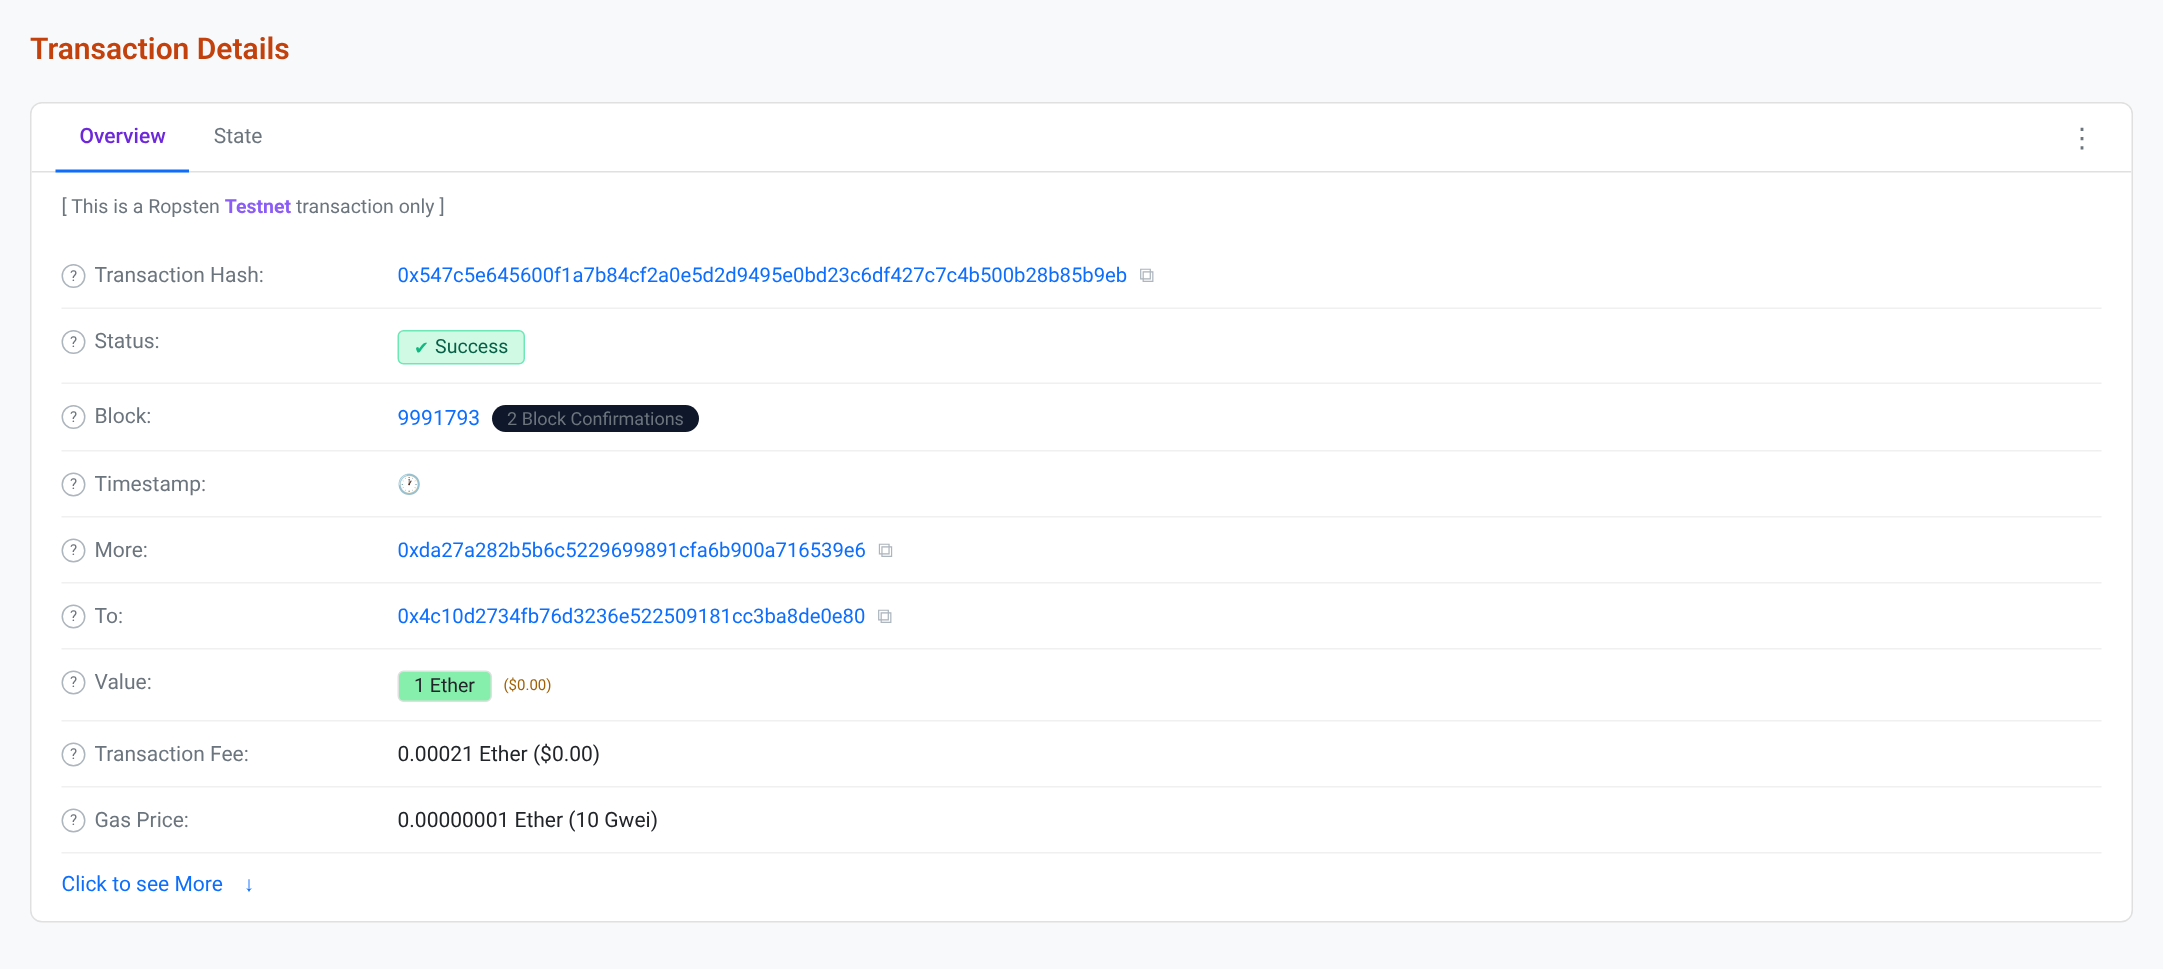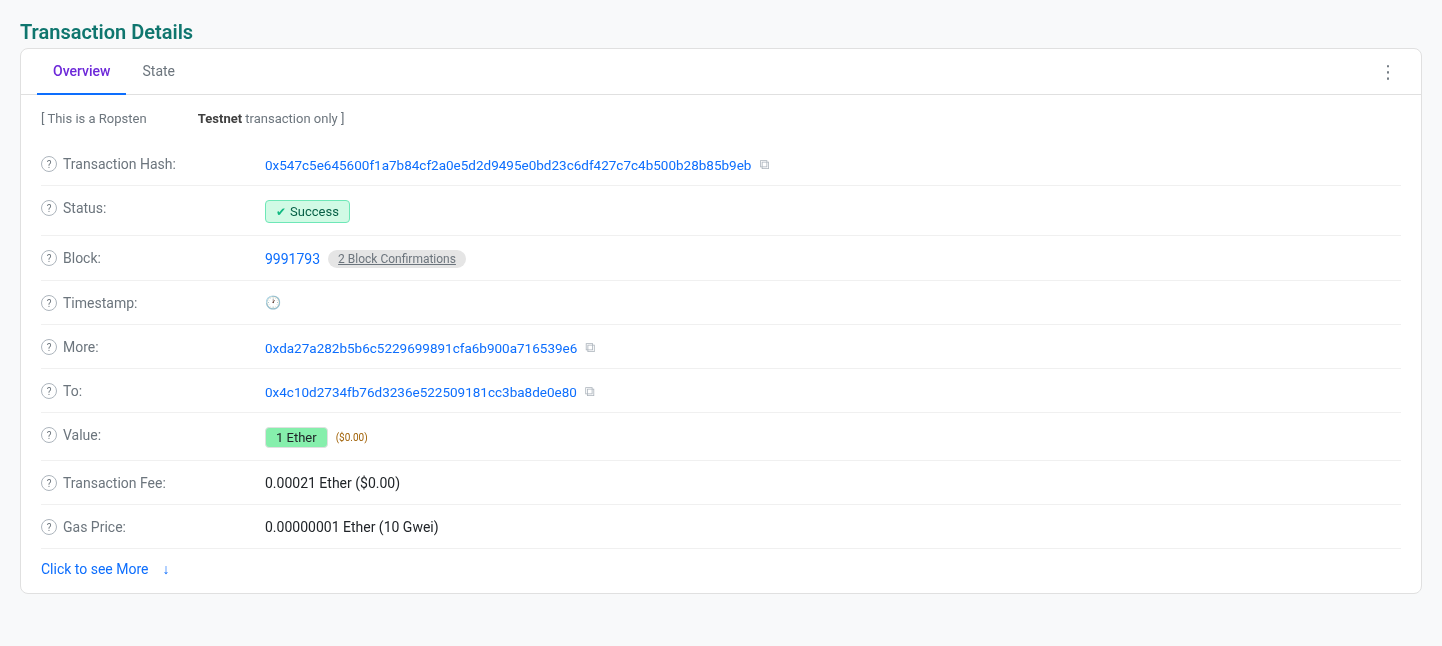--- a/index.html
+++ b/index.html
@@ -6,22 +6,22 @@
     body {
       background: #f8f9fa;
       font-family: -apple-system, BlinkMacSystemFont, 'Segoe UI', Roboto, sans-serif;
       font-size: 14px;
       color: #212529;
       padding: 20px;
     }
     .page-title {
       font-size: 20px;
       font-weight: 600;
-      color: #0f766e;
-      margin-bottom: 4px;
+      color: #c2410c;
+      margin-bottom: 24px;
     }
     .card {
       background: #fff;
       border: 1px solid #e0e0e0;
       border-radius: 8px;
       overflow: hidden;
     }
     .tabs-bar {
       display: flex;
       align-items: center;
@@ -54,23 +54,22 @@
     }
     .card-body {
       padding: 16px 20px;
     }
     .testnet-notice {
       color: #6c757d;
       font-size: 13px;
       margin-bottom: 16px;
     }
     .testnet-notice .testnet-bold {
-      color: #404040;
+      color: #8b5cf6;
       font-weight: 700;
-      margin-left: 48px;
     }
     .detail-row {
       display: flex;
       align-items: flex-start;
       padding: 12px 0;
       border-bottom: 1px solid #f0f0f0;
       min-height: 44px;
     }
     .detail-row:last-child {
       border-bottom: none;
@@ -133,26 +132,25 @@
     }
     .status-dot {
       color: #10b981;
       font-size: 12px;
     }
     .block-number {
       color: #0d6efd;
       text-decoration: none;
     }
     .confirmations-badge {
-      background: #e5e5e5;
+      background: #0f172a;
       color: #6c757d;
       border-radius: 20px;
       padding: 2px 10px;
       font-size: 12px;
-      text-decoration: underline;
     }
     .clock-icon {
       color: #6c757d;
       font-size: 13px;
     }
     .timestamp-text {
       color: #212529;
       font-size: 14px;
     }
     .ether-badge {

